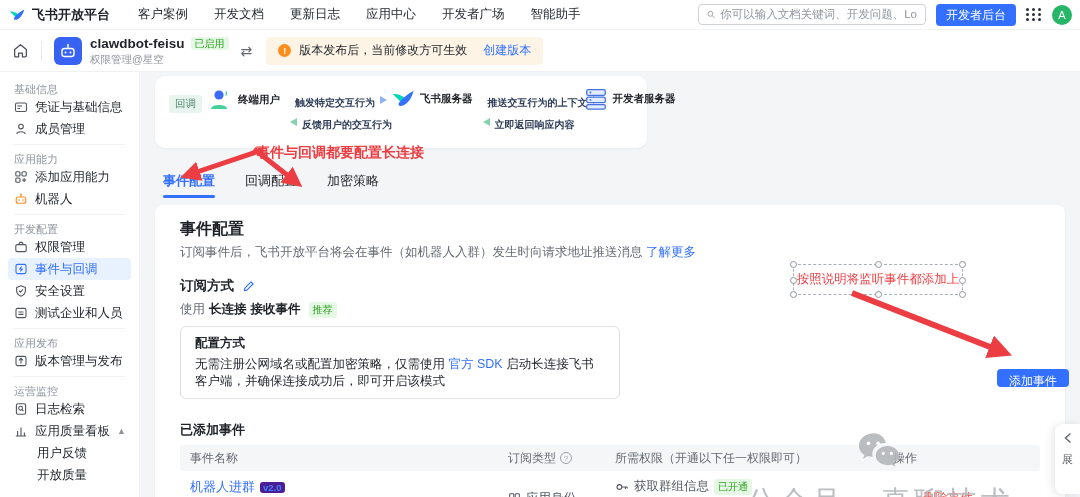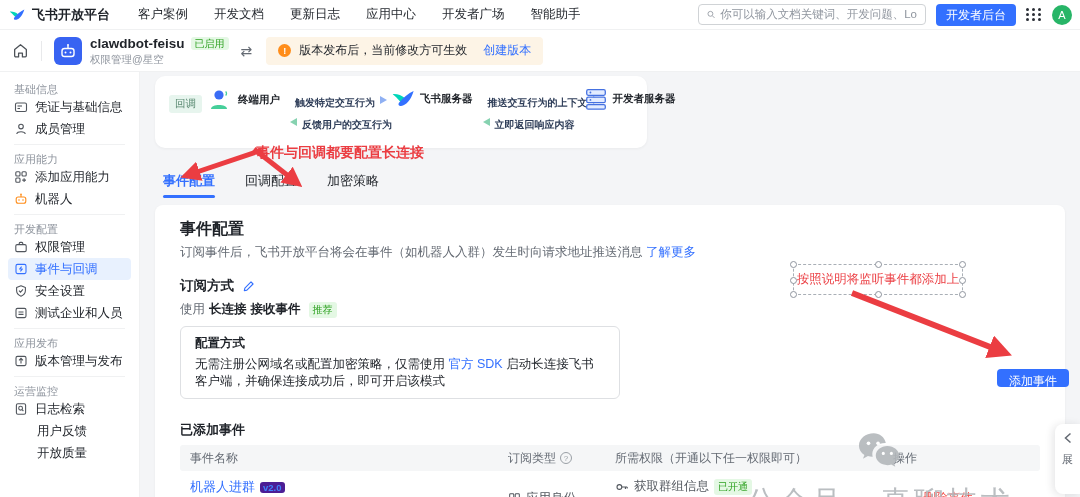--- a/index.html
+++ b/index.html
@@ -288,20 +288,27 @@
     <div class="side-div"></div>
 
     <div class="sec-title">运营监控</div>
     <div class="side-item">
       <svg width="14" height="14" viewBox="0 0 14 14">
           <rect x="2.4" y="1.8" width="9.2" height="10.4" rx="1.5" fill="none" stroke="#51565d" stroke-width="1.1"></rect>
           <circle cx="6.6" cy="6.2" r="1.9" fill="none" stroke="#51565d" stroke-width="1.1"></circle>
           <line x1="8" y1="7.6" x2="9.4" y2="9" stroke="#51565d" stroke-width="1.1"></line>
         </svg>
       <span>日志检索</span>
+    </div>
+    <div class="side-item">
+      <svg width="14" height="14" viewBox="0 0 14 14">
+          <path d="M1.8 12h10.4M3.6 12V7M7 12V3.6M10.4 12V8.4" fill="none" stroke="#51565d" stroke-width="1.1"></path>
+        </svg>
+      <span>应用质量看板</span>
+      <span class="chev-up">▲</span>
     </div>
     <div class="side-item child">
       <span>用户反馈</span>
     </div>
     <div class="side-item child">
       <span>开放质量</span>
     </div>
   </aside>
 
   <section class="diagram-card">

